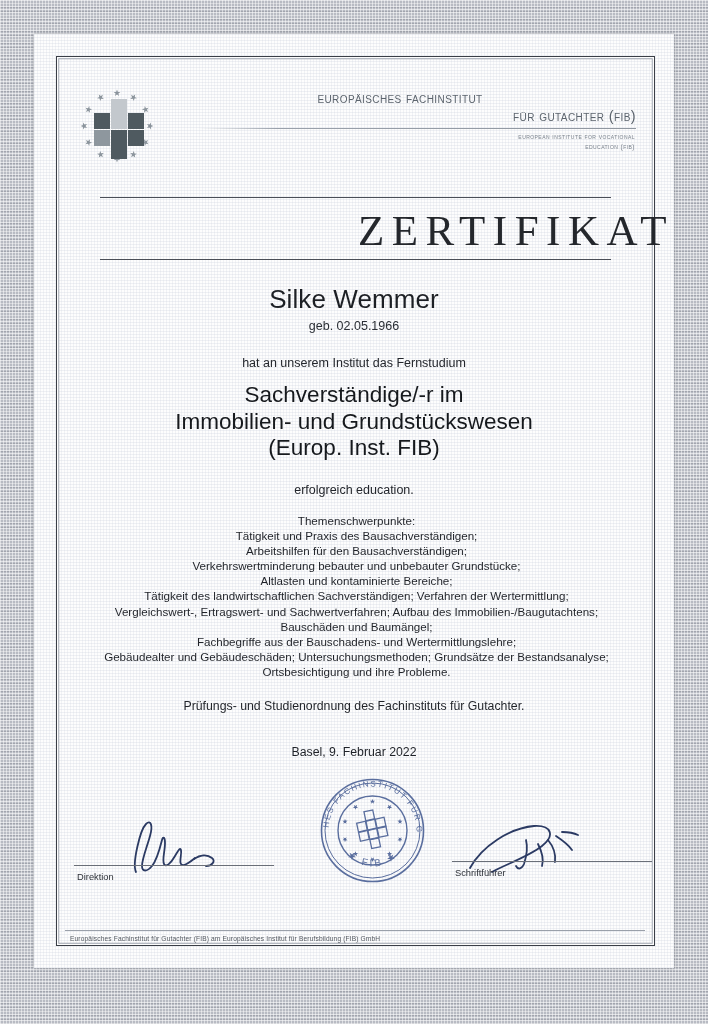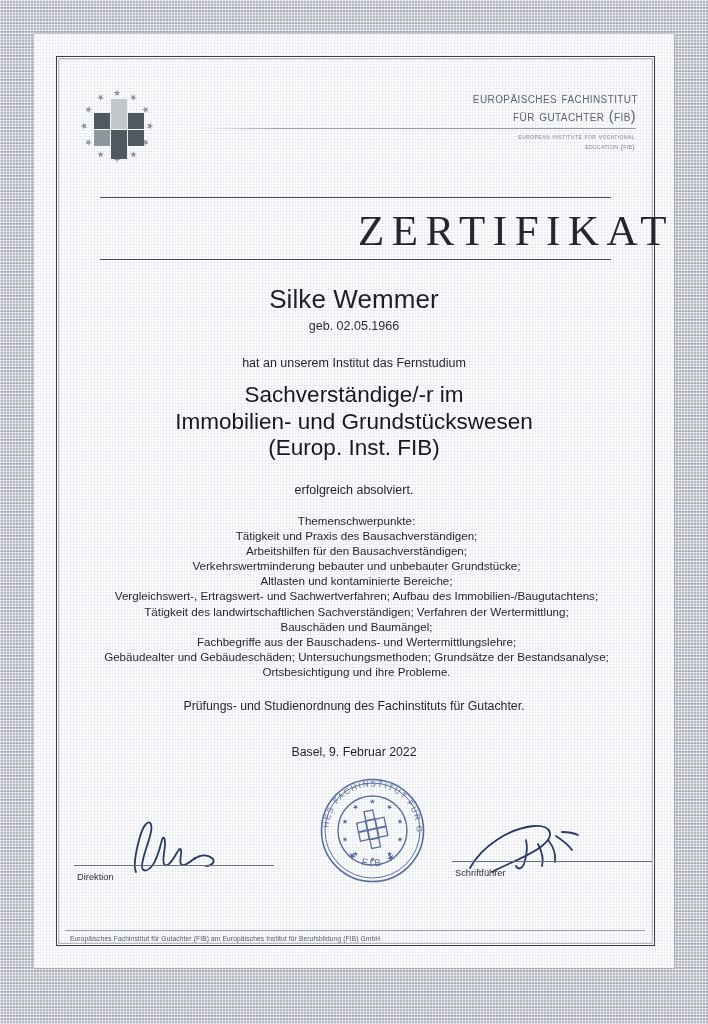--- a/index.html
+++ b/index.html
@@ -103,21 +103,21 @@
   }
   .logo-line1, .logo-line2 {
     font-size: 14.5px;
     letter-spacing: .4px;
     color: #5c646d;
     font-variant: small-caps;
     text-transform: lowercase;
     line-height: 1.25;
     white-space: nowrap;
   }
-  .logo-line1 { text-align: right; }
+  .logo-line1 { text-align: center; }
   .logo-line2 { text-align: right; padding-right: 2px; }
   .logo-rule {
     height: 1px;
     background: linear-gradient(90deg, rgba(150,156,166,0) 0%, #9aa1ab 18%, #8f969f 100%);
     margin: 3px 2px 3px 36px;
   }
   .logo-sub {
     font-size: 6.6px;
     letter-spacing: .45px;
     color: #7b838d;
@@ -367,30 +367,30 @@
     <div class="blk name">Silke Wemmer</div>
     <div class="blk birth">geb. 02.05.1966</div>
     <div class="blk preline">hat an unserem Institut das Fernstudium</div>
 
     <div class="blk course">
       <div>Sachverständige/-r im</div>
       <div>Immobilien- und Grundstückswesen</div>
       <div>(Europ. Inst. FIB)</div>
     </div>
 
-    <div class="blk passed">erfolgreich absolviert.</div>
+    <div class="blk passed">erfolgreich education.</div>
 
     <div class="topics">
       <div>Themenschwerpunkte:</div>
       <div>Tätigkeit und Praxis des Bausachverständigen;</div>
       <div>Arbeitshilfen für den Bausachverständigen;</div>
       <div>Verkehrswertminderung bebauter und unbebauter Grundstücke;</div>
       <div>Altlasten und kontaminierte Bereiche;</div>
+      <div>Tätigkeit des landwirtschaftlichen Sachverständigen; Verfahren der Wertermittlung;</div>
       <div>Vergleichswert-, Ertragswert- und Sachwertverfahren; Aufbau des Immobilien-/Baugutachtens;</div>
-      <div>Tätigkeit des landwirtschaftlichen Sachverständigen; Verfahren der Wertermittlung;</div>
       <div>Bauschäden und Baumängel;</div>
       <div>Fachbegriffe aus der Bauschadens- und Wertermittlungslehre;</div>
       <div>Gebäudealter und Gebäudeschäden; Untersuchungsmethoden; Grundsätze der Bestandsanalyse;</div>
       <div>Ortsbesichtigung und ihre Probleme.</div>
     </div>
 
     <div class="statement">
       <div>Prüfungs- und Studienordnung des Fachinstituts für Gutachter.</div>
     </div>
     <div class="place-date">Basel, 9. Februar 2022</div>

